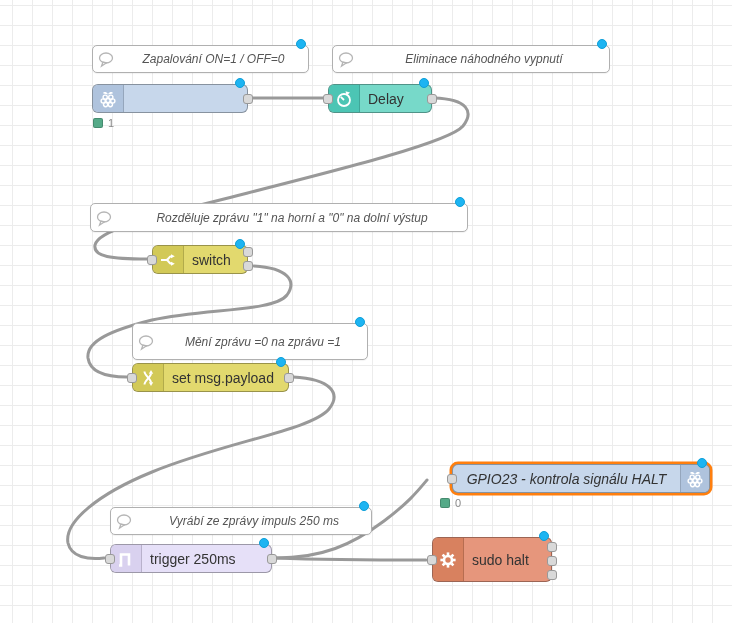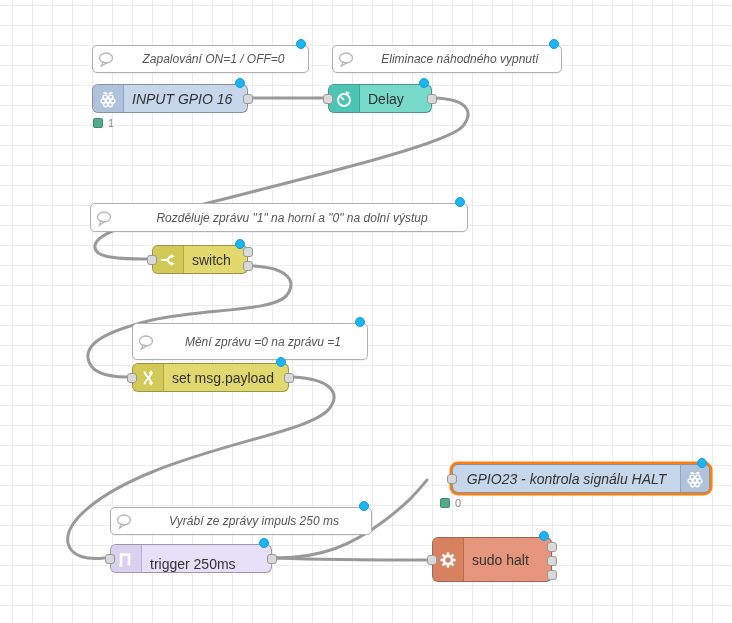--- a/index.html
+++ b/index.html
@@ -71,21 +71,21 @@
           <g fill="#fff" stroke="#b5b5b5" stroke-width="1.3">
             <ellipse cx="10" cy="9" rx="6.5" ry="5"></ellipse>
             <path d="M7 13 L5.5 17.2 L10.5 13.8 Z"></path>
           </g>
         </svg>
     </span>
     <span class="node-label center">Zapalování ON=1 / OFF=0</span>
     <span class="dot"></span>
   </div>
 
-  <div class="comment" style="left:332px;top:45px;width:230px;height:28px;">
+  <div class="comment" style="left:332px;top:45px;width:278px;height:28px;">
     <span class="icon-region">
       <svg width="20" height="20" viewBox="0 0 20 20">
           <g fill="#fff" stroke="#b5b5b5" stroke-width="1.3">
             <ellipse cx="10" cy="9" rx="6.5" ry="5"></ellipse>
             <path d="M7 13 L5.5 17.2 L10.5 13.8 Z"></path>
           </g>
         </svg>
     </span>
     <span class="node-label center">Eliminace náhodného vypnutí</span>
     <span class="dot"></span>
@@ -138,21 +138,20 @@
           <circle cx="7.2" cy="8.2" r="2.1"></circle>
             <circle cx="12.8" cy="8.2" r="2.1"></circle>
           <circle cx="5.2" cy="12" r="2.1"></circle>
             <circle cx="10" cy="11.6" r="2.1"></circle>
             <circle cx="14.8" cy="12" r="2.1"></circle>
           <circle cx="7.6" cy="15.6" r="2.1"></circle>
             <circle cx="12.4" cy="15.6" r="2.1"></circle>
         </g>
       </svg>
     </span>
-    <span class="node-label italic">INPUT GPIO 16</span>
     <span class="port out"></span>
     <span class="dot"></span>
   </div>
   <div class="status" style="left:93px;top:117px;">
     <span class="status-square"></span>
     <span>1</span>
   </div>
 
   <div class="node" style="left: 328px; top: 84px; width: 104px; height: 29px; background-color: rgb(119, 217, 201); align-items: center;">
     <span class="icon-region" style="background-color: rgb(76, 197, 180);">
@@ -199,21 +198,21 @@
         <path d="M13 11.8 L16.8 13.8 L13 15.8 Z" fill="#fff"></path>
       </svg>
     </span>
     <span class="node-label">switch</span>
     <span class="port in"></span>
     <span class="port out fixed" style="top:1px;"></span>
     <span class="port out fixed" style="top:15px;"></span>
     <span class="dot"></span>
   </div>
 
-  <div class="node" style="left: 110px; top: 544px; width: 162px; height: 29px; background-color: rgb(230, 224, 248); align-items: flex-end;">
+  <div class="node" style="left: 110px; top: 544px; width: 162px; height: 29px; background-color: rgb(230, 224, 248);">
     <span class="icon-region" style="background-color: rgb(217, 209, 239);">
       <svg width="20" height="20" viewBox="0 0 20 20">
         <path d="M3 16.5 H5 V5.5 H13 V16.5" fill="none" stroke="#fff" stroke-width="2.6"></path>
       </svg>
     </span>
     <span class="node-label">trigger 250ms</span>
     <span class="port in"></span>
     <span class="port out"></span>
     <span class="dot"></span>
   </div>

